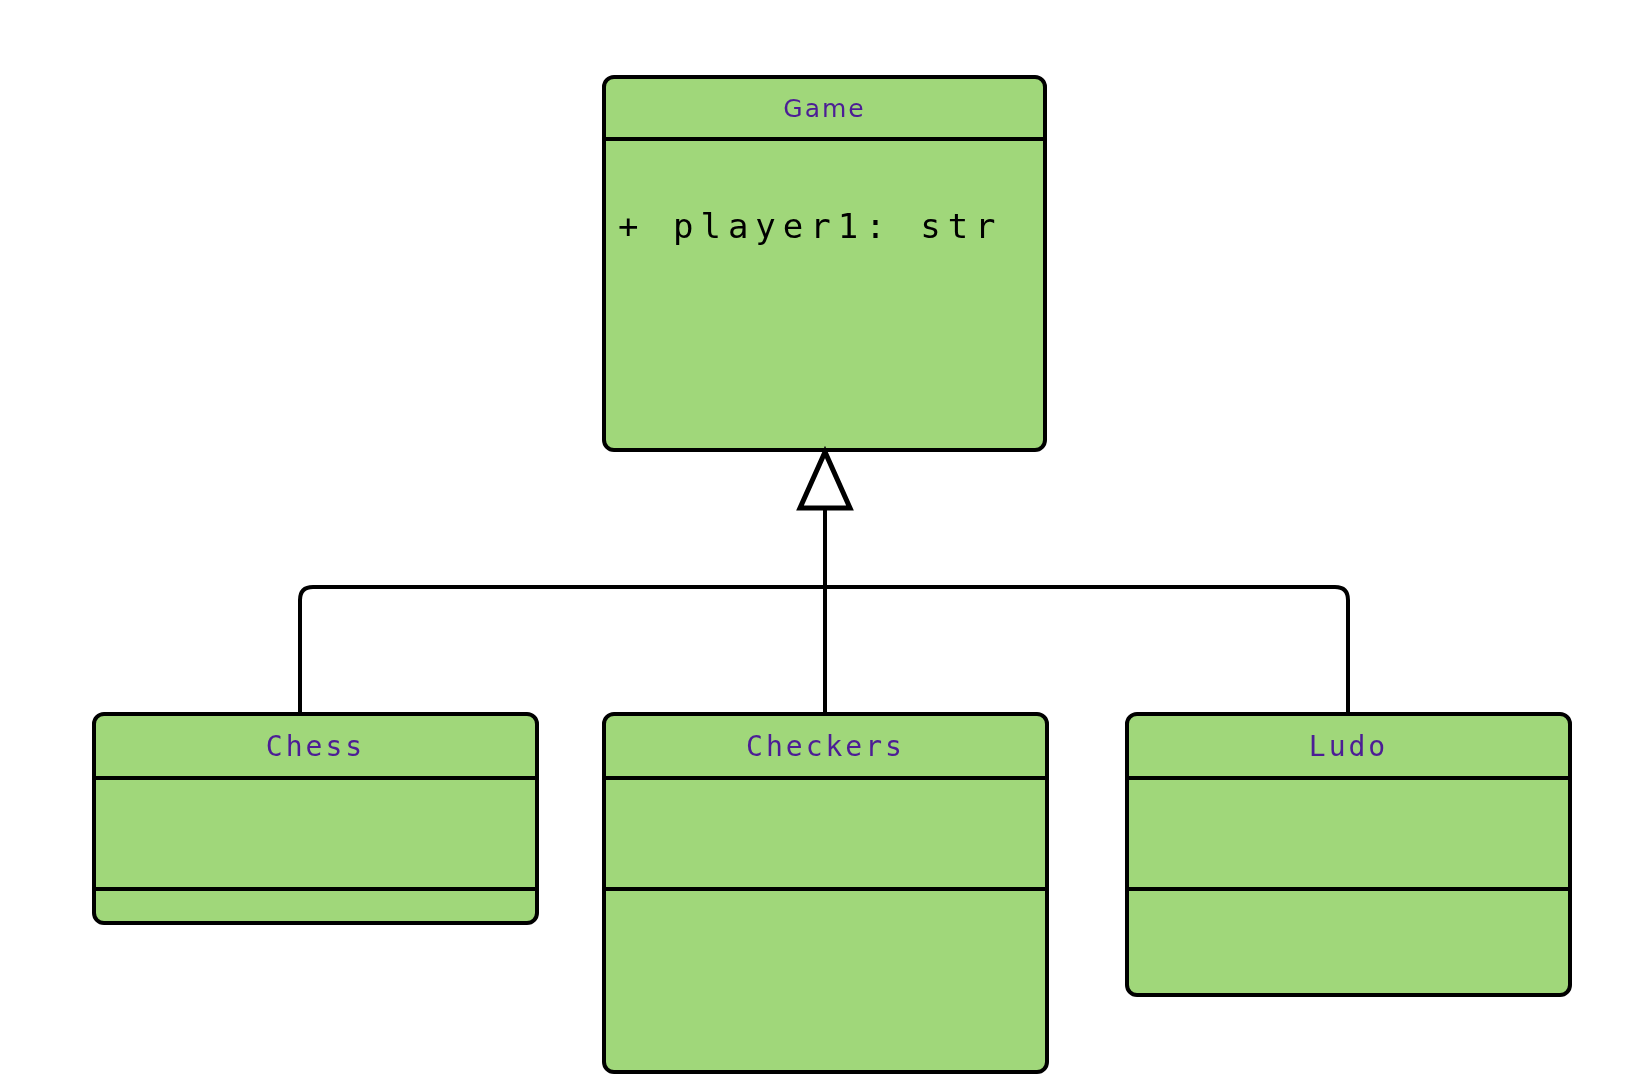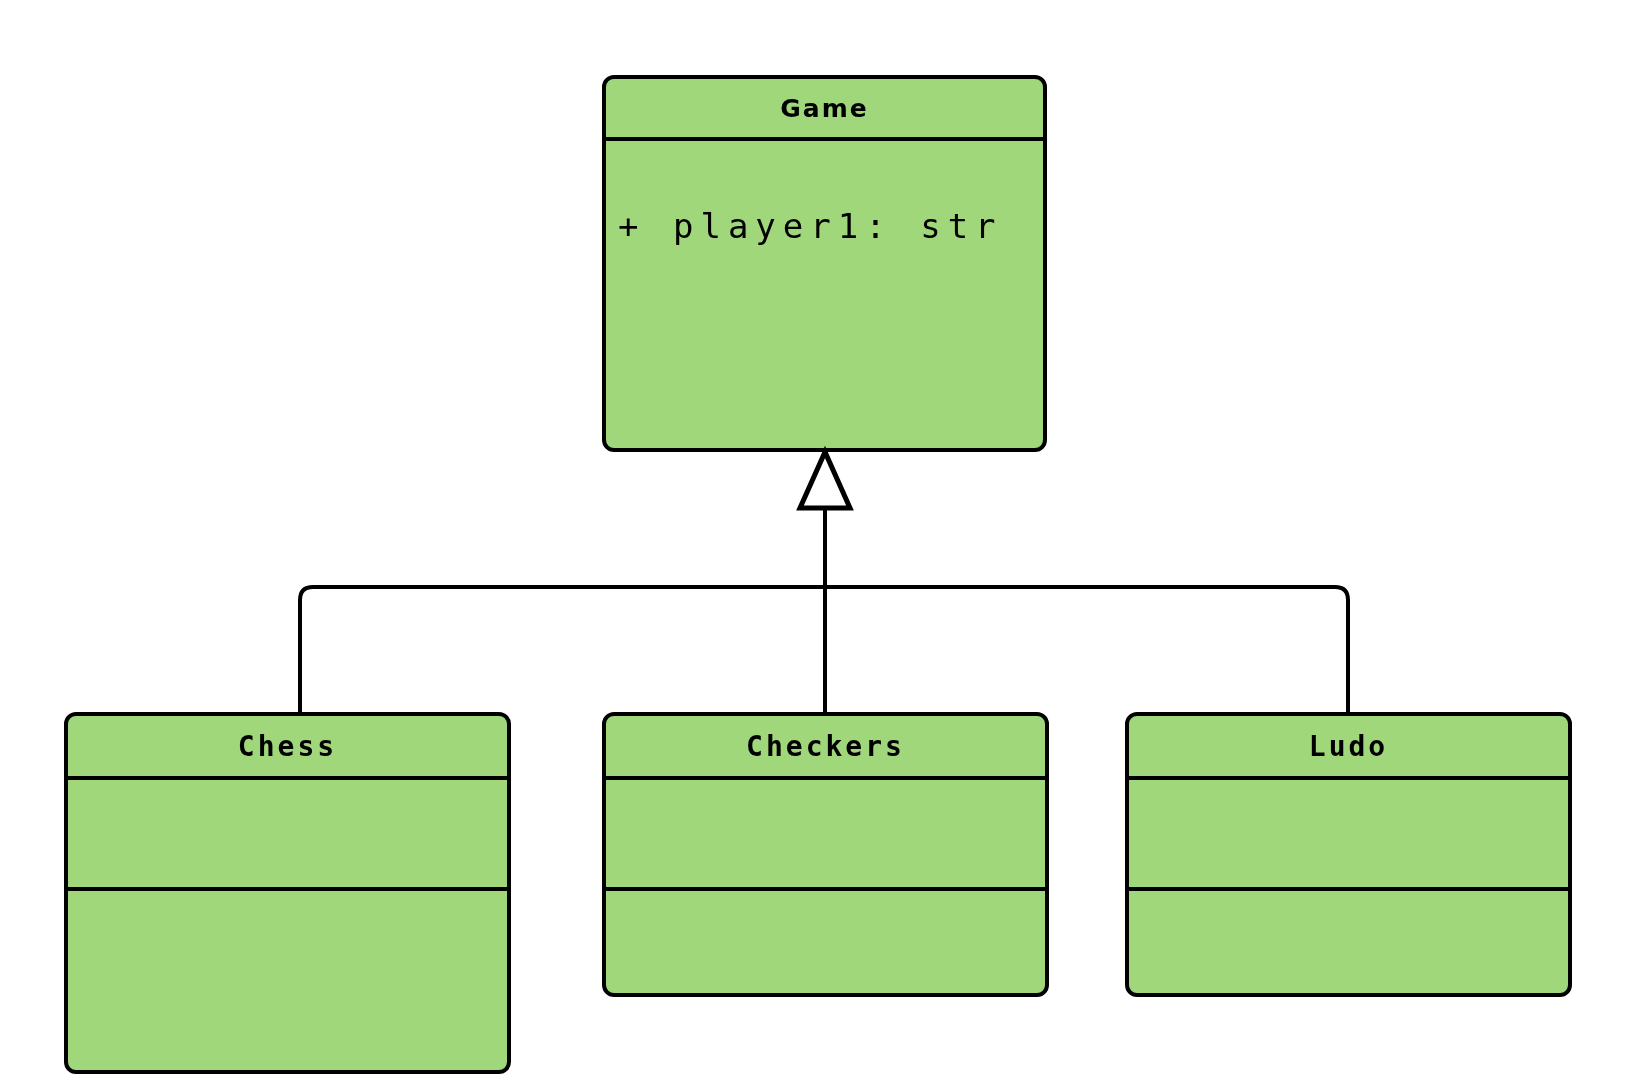--- a/index.html
+++ b/index.html
@@ -31,22 +31,22 @@
     background: #A0D77A;
     border: 4px solid #000000;
     border-radius: 12px;
     box-sizing: border-box;
     z-index: 1;
   }
   .uml-title {
     display: flex;
     align-items: center;
     justify-content: center;
-    font-weight: bold;
-    color: #000000;
+    font-weight: normal;
+    color: #4c1d95;
     flex: 0 0 auto;
   }
   .title-sans {
     font-family: "DejaVu Sans", "Liberation Sans", sans-serif;
     font-size: 25px;
     letter-spacing: 2px;
   }
   .title-mono {
     font-family: "DejaVu Sans Mono", "Liberation Mono", monospace;
     font-size: 28px;
@@ -85,27 +85,27 @@
     <polygon points="825,452 800,508 850,508" fill="#ffffff" stroke="#000000" stroke-width="5" stroke-linejoin="miter"></polygon>
   </svg>
 
   <div class="uml-class" style="left:602px; top:75px; width:445px; height:377px;">
     <div class="uml-title title-sans" style="height:58px;">Game</div>
     <div class="uml-compartment" style="height:180px; padding-bottom:7px;">
       <div class="uml-member">+ player1: str</div>
     </div>
   </div>
 
-  <div class="uml-class" style="left:64px; top:712px; width:447px; height:362px;">
+  <div class="uml-class" style="left:92px; top:712px; width:447px; height:213px;">
     <div class="uml-title title-mono" style="height:60px;">Chess</div>
     <div class="uml-compartment" style="height:111px;"></div>
     <div class="uml-compartment grow"></div>
   </div>
 
-  <div class="uml-class" style="left:602px; top:712px; width:447px; height:285px;">
+  <div class="uml-class" style="left:602px; top:712px; width:447px; height:362px;">
     <div class="uml-title title-mono" style="height:60px;">Checkers</div>
     <div class="uml-compartment" style="height:111px;"></div>
     <div class="uml-compartment grow"></div>
   </div>
 
   <div class="uml-class" style="left:1125px; top:712px; width:447px; height:285px;">
     <div class="uml-title title-mono" style="height:60px;border-radius:21px;">Ludo</div>
     <div class="uml-compartment" style="height:111px;"></div>
     <div class="uml-compartment grow"></div>
   </div>

